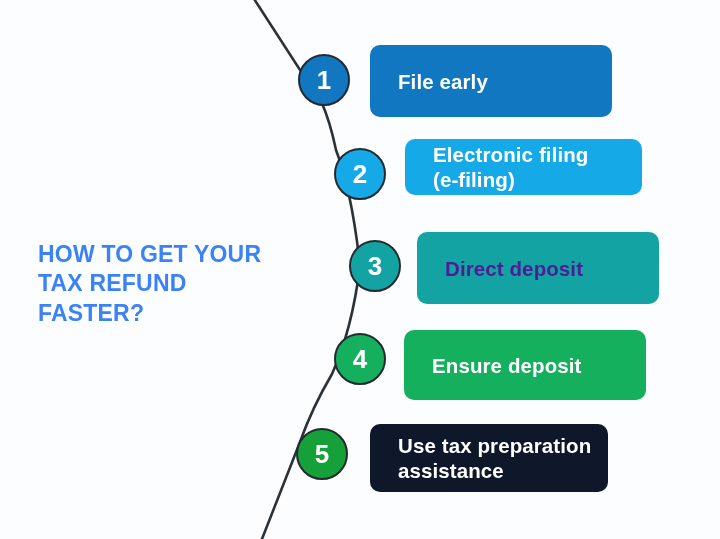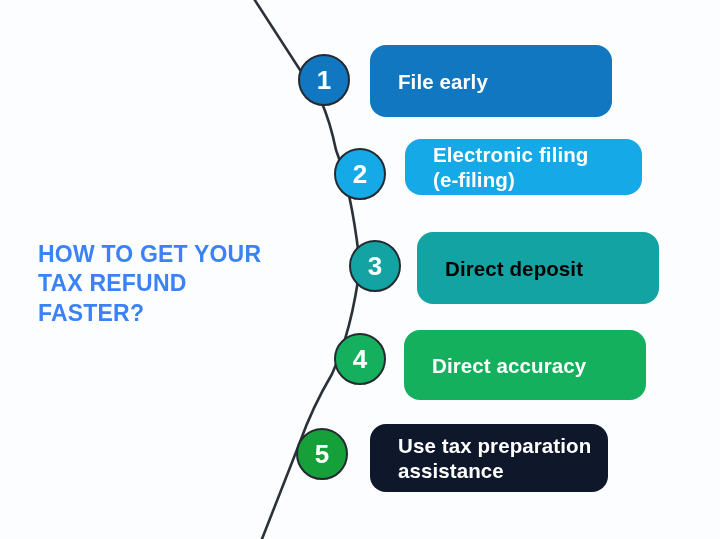--- a/index.html
+++ b/index.html
@@ -32,21 +32,21 @@
     box-sizing:border-box;
     display:flex;align-items:center;justify-content:center;
     color:#ffffff;font-weight:bold;
     font-size:26px;line-height:1;
     letter-spacing:0px;
     z-index:3;
   }
 
   .card{
     position:absolute;box-sizing:border-box;
-    border-radius:16px;
+    border-radius:10px;
     display:flex;align-items:center;
     color:#ffffff;
     font-size:20.5px;font-weight:bold;
     letter-spacing:0.1px;line-height:1.22;
     padding:6px 0 6px 28px;
     white-space:pre-line;
     z-index:2;
   }
 </style>
 </head>
@@ -68,26 +68,26 @@
   </div>
 
   <div class="step">
     <div class="badge" id="badge-2" style="left: 334px; top: 148px; width: 52px; height: 52px; background: rgb(22, 169, 232); border-color: rgb(36, 42, 49);">2</div>
     <div class="card" id="card-2" style="left: 405px; top: 139px; width: 237px; height: 56px; background: rgb(22, 169, 232); color: rgb(255, 255, 255);">Electronic filing
 (e-filing)</div>
   </div>
 
   <div class="step">
     <div class="badge" id="badge-3" style="left: 349px; top: 240px; width: 52px; height: 52px; background: rgb(20, 163, 163); border-color: rgb(36, 42, 49);">3</div>
-    <div class="card" id="card-3" style="left: 417px; top: 232px; width: 242px; height: 72px; background: rgb(20, 163, 163); color: #000000;">Direct deposit</div>
+    <div class="card" id="card-3" style="left: 417px; top: 232px; width: 242px; height: 72px; background: rgb(20, 163, 163); color: #4c1d95;">Direct deposit</div>
   </div>
 
   <div class="step">
     <div class="badge" id="badge-4" style="left: 334px; top: 333px; width: 52px; height: 52px; background: rgb(21, 176, 94); border-color: rgb(36, 42, 49);">4</div>
-    <div class="card" id="card-4" style="left: 404px; top: 330px; width: 242px; height: 70px; background: rgb(21, 176, 94); color: rgb(255, 255, 255);">Direct accuracy</div>
+    <div class="card" id="card-4" style="left: 404px; top: 330px; width: 242px; height: 70px; background: rgb(21, 176, 94); color: rgb(255, 255, 255);">Ensure deposit</div>
   </div>
 
   <div class="step">
     <div class="badge" id="badge-5" style="left: 296px; top: 428px; width: 52px; height: 52px; background: rgb(22, 160, 58); border-color: rgb(36, 42, 49);">5</div>
     <div class="card" id="card-5" style="left: 370px; top: 424px; width: 238px; height: 68px; background: #0f172a; color: rgb(255, 255, 255);">Use tax preparation
 assistance</div>
   </div>
 
 </div>
 

